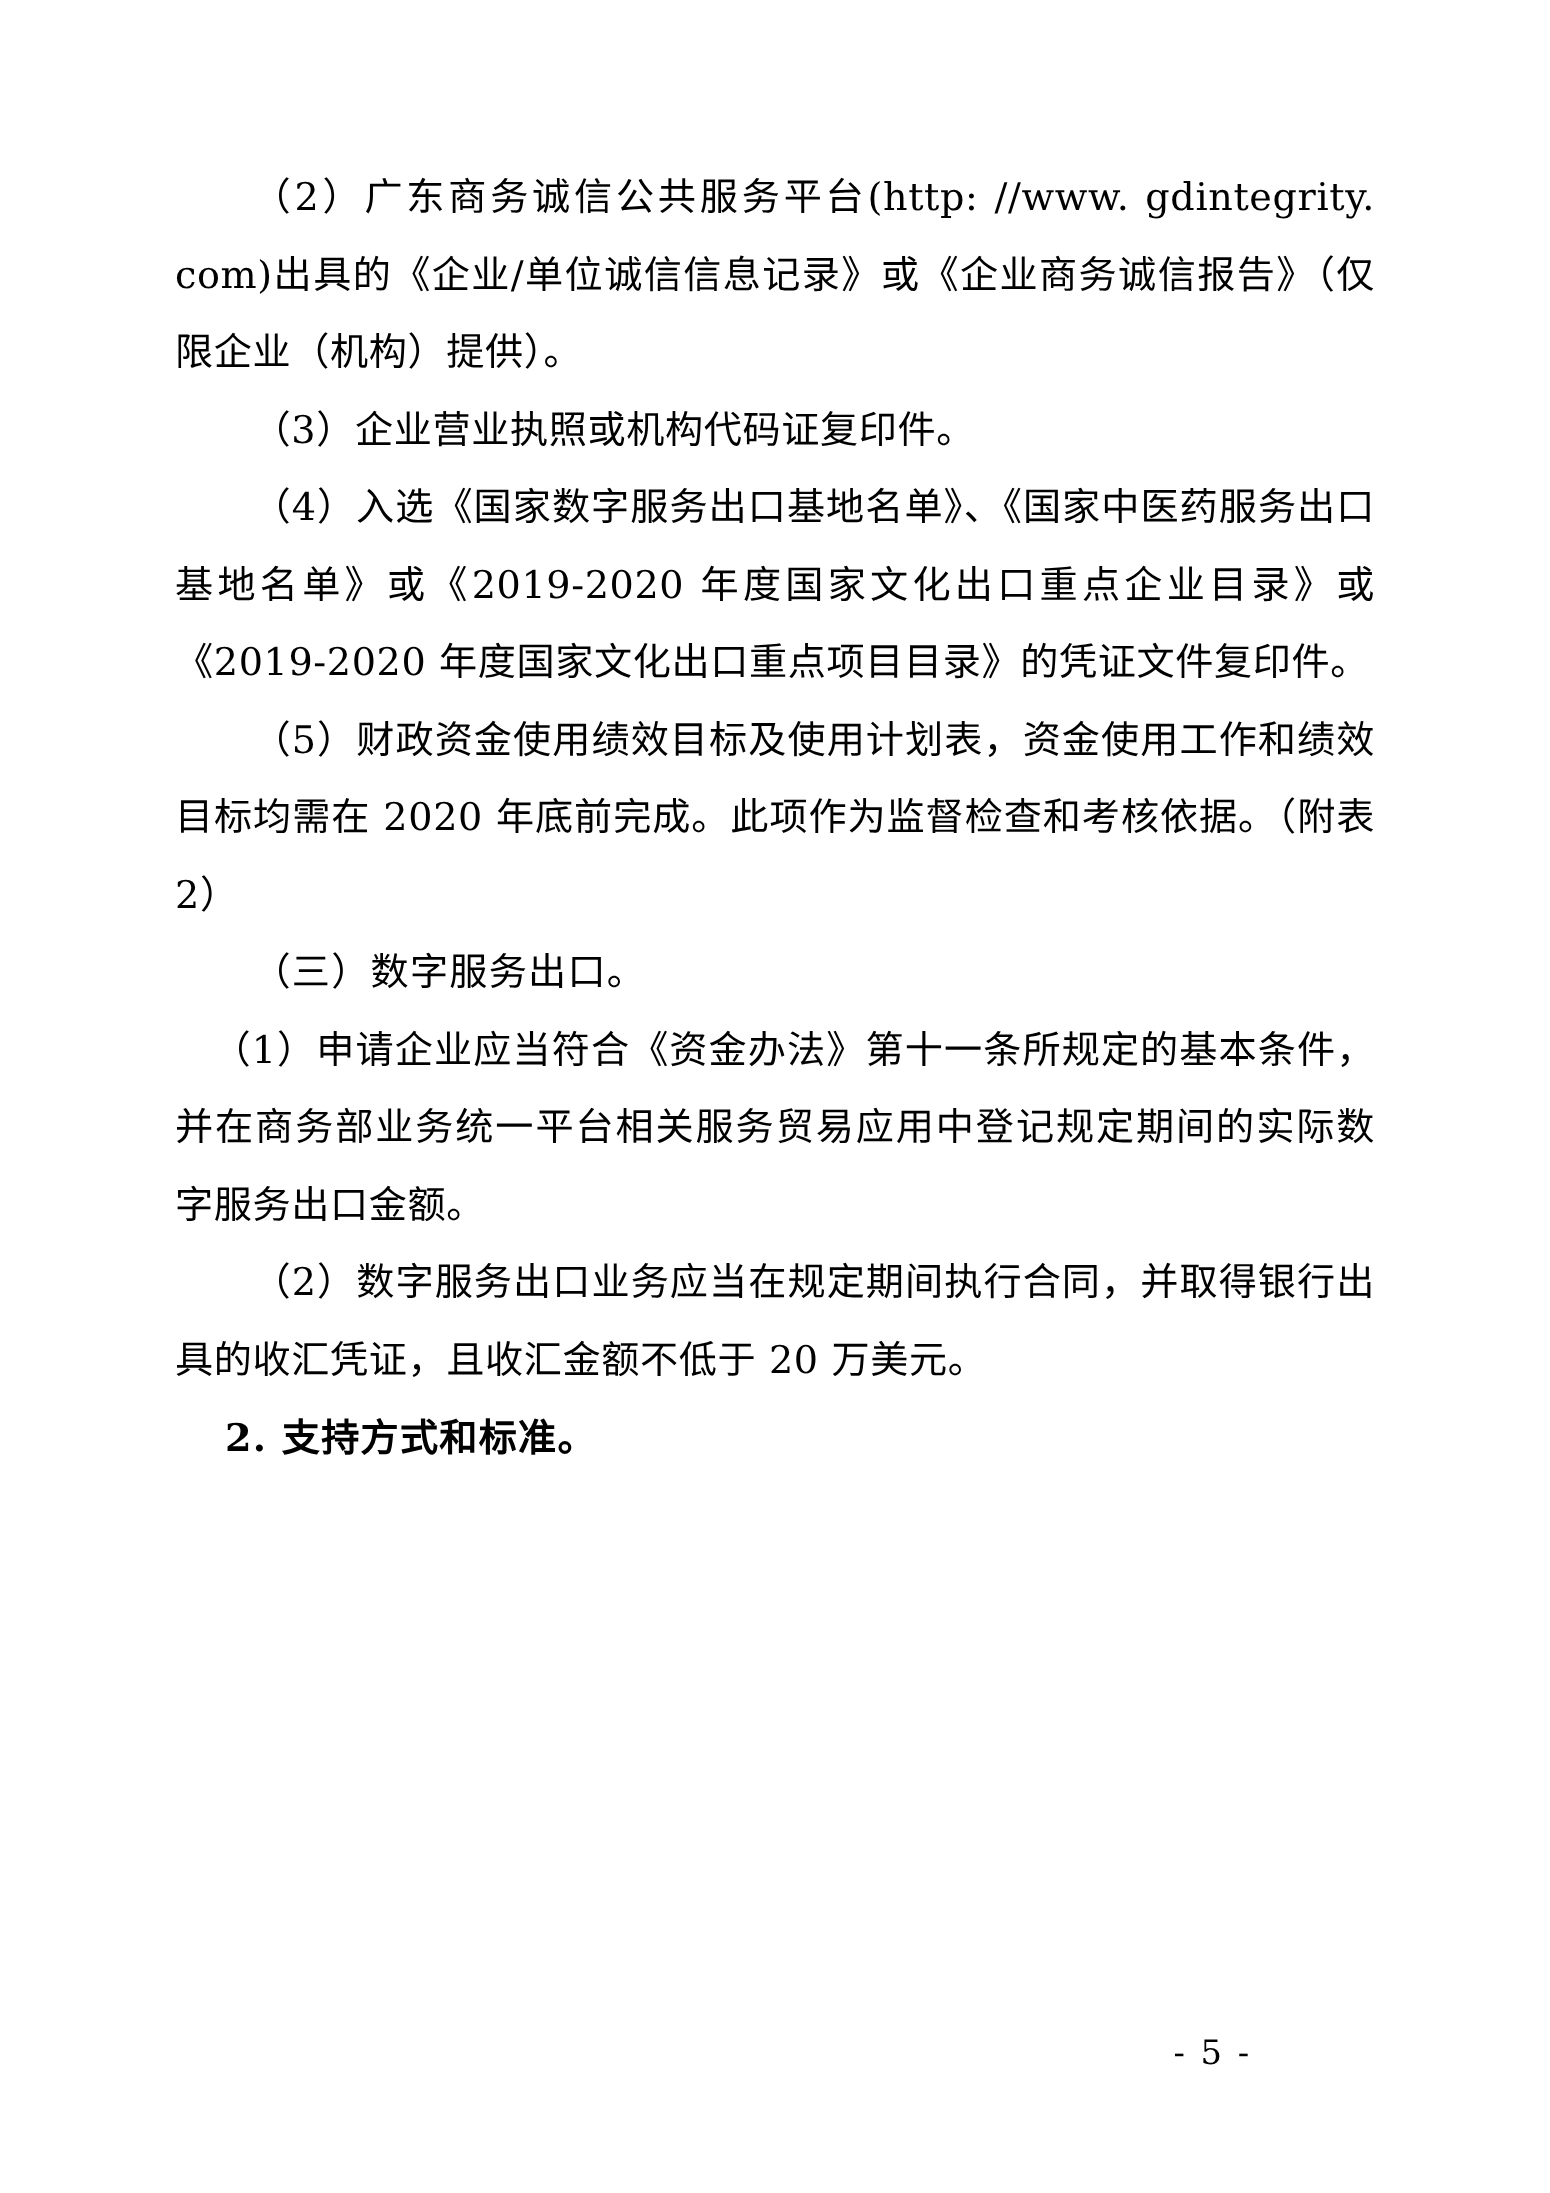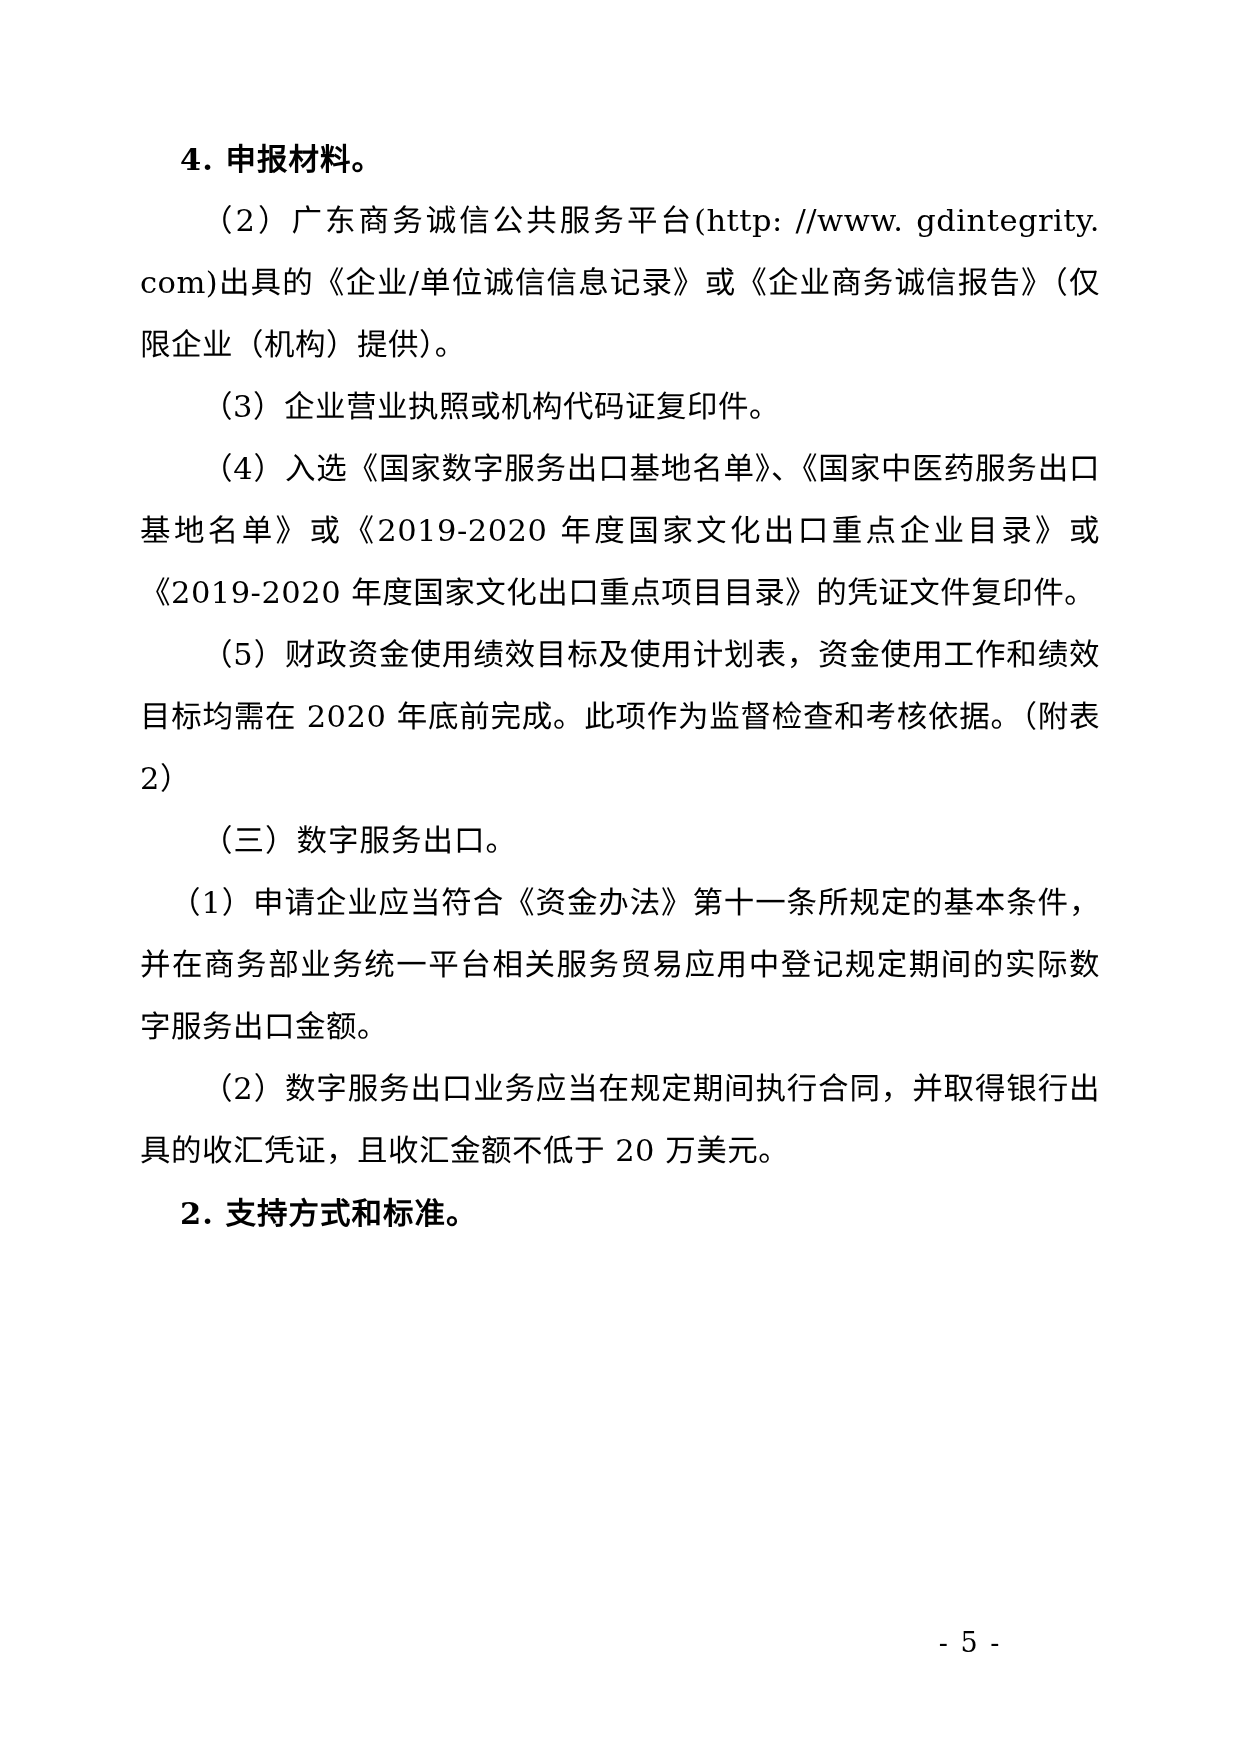--- a/index.html
+++ b/index.html
@@ -62,21 +62,20 @@
   .pagenum-inner {
     display: inline-block;
     margin-left: 700px;
   }
 </style>
 </head>
 <body>
 
 <div class="page">
   <div class="content">
-    <p class="heading-sm">4. 申报材料。</p>
     <p class="ind2">（2）广东商务诚信公共服务平台(http: //www. gdintegrity. com)出具的《企业/单位诚信信息记录》或《企业商务诚信报告》（仅限企业（机构）提供）。</p>
     <p class="ind2">（3）企业营业执照或机构代码证复印件。</p>
     <p class="ind2">（4）入选《国家数字服务出口基地名单》、《国家中医药服务出口基地名单》或《2019-2020 年度国家文化出口重点企业目录》或《2019-2020 年度国家文化出口重点项目目录》的凭证文件复印件。</p>
     <p class="ind2">（5）财政资金使用绩效目标及使用计划表，资金使用工作和绩效目标均需在 2020 年底前完成。此项作为监督检查和考核依据。（附表 2）</p>
     <p class="heading">（三）数字服务出口。</p>
     <p class="ind1">（1）申请企业应当符合《资金办法》第十一条所规定的基本条件，并在商务部业务统一平台相关服务贸易应用中登记规定期间的实际数字服务出口金额。</p>
     <p class="ind2">（2）数字服务出口业务应当在规定期间执行合同，并取得银行出具的收汇凭证，且收汇金额不低于 20 万美元。</p>
     <p class="heading-sm">2. 支持方式和标准。</p>
   </div>
   <div class="pagenum">

